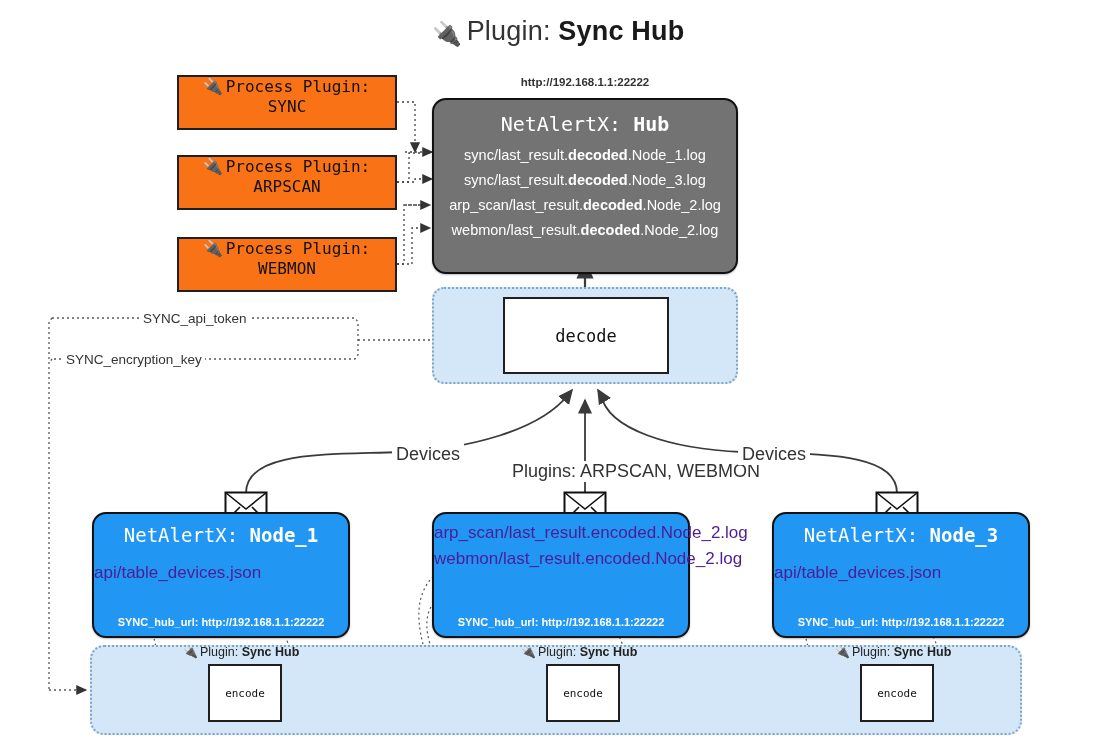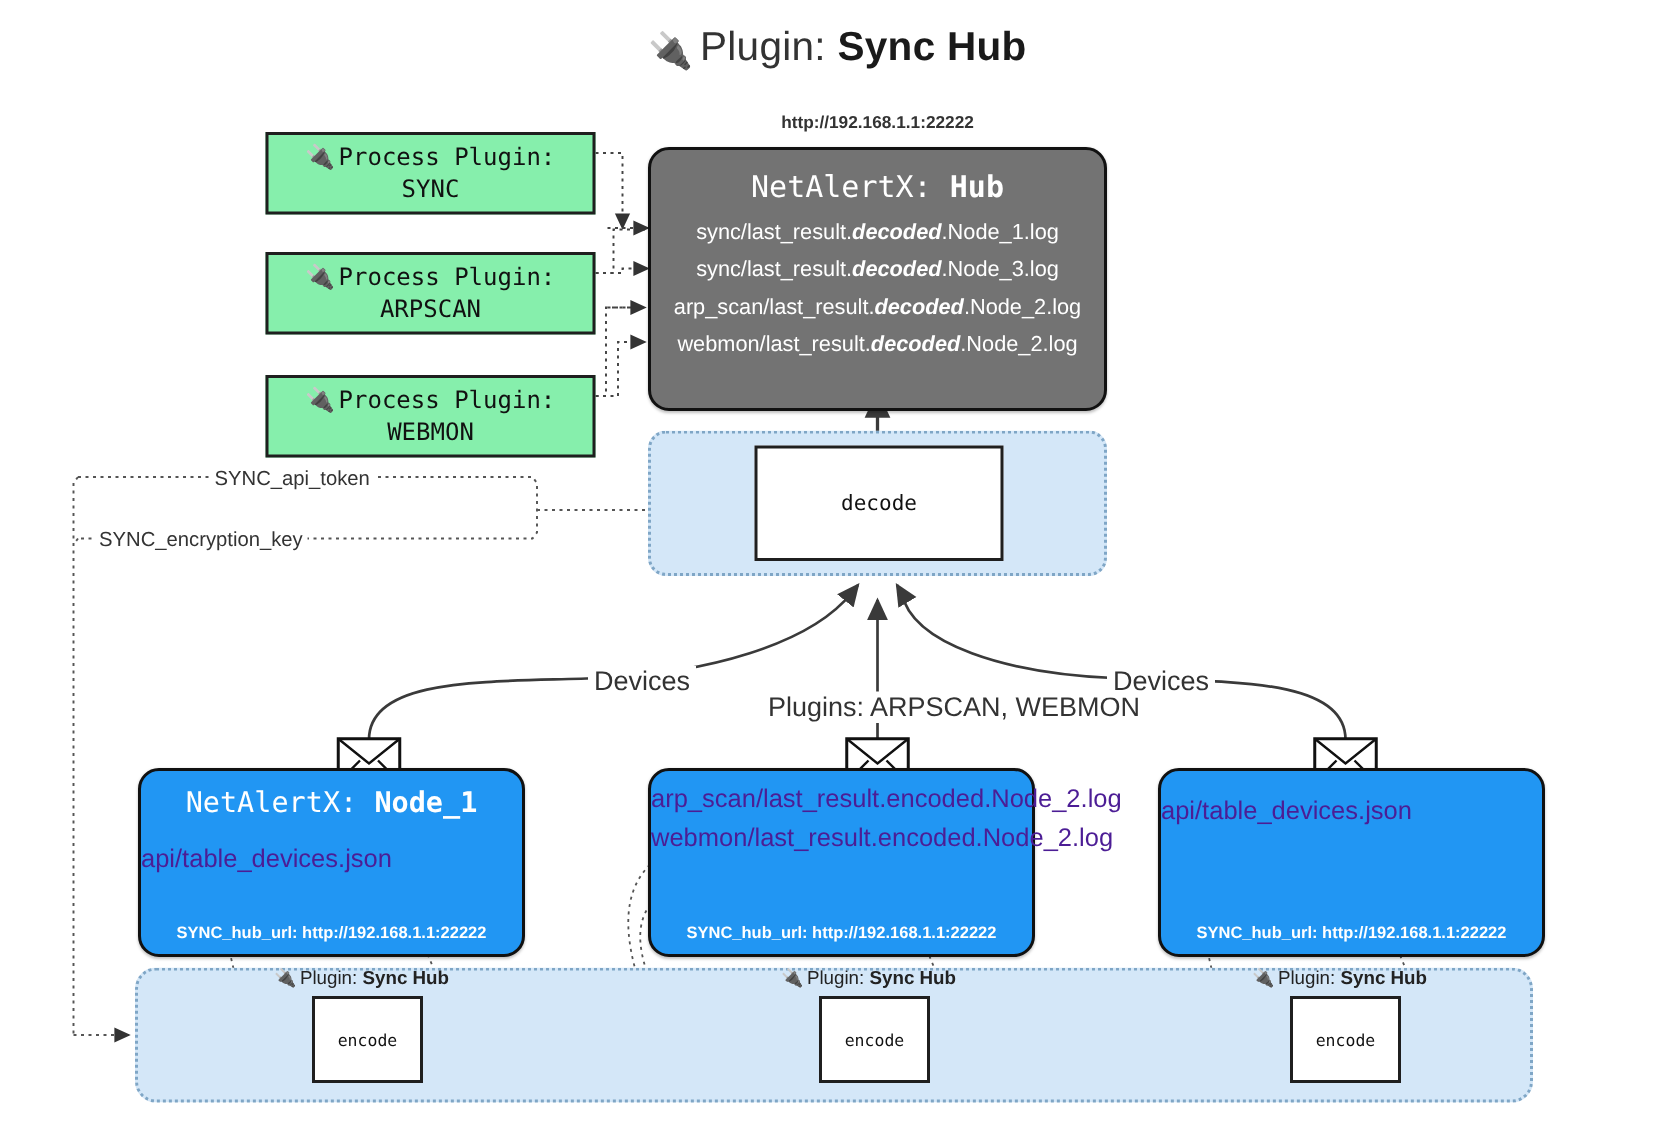--- a/index.html
+++ b/index.html
@@ -8,49 +8,49 @@
   .stage{position:absolute;left:0;top:0;width:1117px;height:754px;}
   svg.wires{position:absolute;left:0;top:0;width:1117px;height:754px;pointer-events:none;}
 
   
   .title{position:absolute;left:0;top:16px;width:1117px;text-align:center;
          font-size:27px;color:#333;letter-spacing:.2px;}
   .title .plug{font-size:24px;vertical-align:-2px;margin-right:4px;}
   .title b{font-weight:bold;color:#1a1a1a;}
 
   
-  .procbox{position:absolute;width:220px;height:55px;background:#86efac;
+  .procbox{position:absolute;width:220px;height:55px;background:#f97316;
            border:2px solid #1f1f1f;box-sizing:border-box;
            font-family:"DejaVu Sans Mono","Liberation Mono",monospace;
            font-size:16px;color:#111;display:flex;flex-direction:column;
-           align-items:center;justify-content:center;line-height:1.25;margin-top:13px;}
+           align-items:center;justify-content:flex-start;line-height:1.25;}
   .procbox .l1{white-space:nowrap;}
   .procbox .l1 .pg{font-family:"Liberation Sans",sans-serif;margin-right:2px;}
 
   
   .hub{position:absolute;left:432px;top:98px;width:306px;height:176px;
        background:#737373;border:2px solid #111;border-radius:14px;
        box-sizing:border-box;box-shadow:0 1px 2px rgba(0,0,0,.25);}
   .hub .hubtitle{font-family:"DejaVu Sans Mono","Liberation Mono",monospace;
        font-size:20px;color:#ffffff;text-align:center;margin-top:12px;}
   .hub .hubtitle b{font-weight:bold;}
   .hub .loglist{margin-top:7px;}
   .hub .logline{font-size:14.5px;color:#ffffff;line-height:25px;
        text-align:center;white-space:nowrap;}
-  .hub .logline b{font-weight:bold;font-style:italic;}
+  .hub .logline b{font-weight:bold;}
   .huburl{position:absolute;left:432px;top:76px;width:306px;text-align:center;
           font-size:11.5px;color:#333;font-weight:bold;}
 
   
   .decodeband{position:absolute;left:432px;top:287px;width:306px;height:97px;
       background:#d4e7f8;border:2px dotted #7fa6c6;border-radius:12px;box-sizing:border-box;}
   .decodebox{position:absolute;left:503px;top:297px;width:166px;height:77px;
       background:#ffffff;border:2px solid #1f1f1f;box-sizing:border-box;
       display:flex;align-items:center;justify-content:center;
-      font-family:"DejaVu Sans Mono","Liberation Mono",monospace;font-size:14px;color:#111;}
+      font-family:"DejaVu Sans Mono","Liberation Mono",monospace;font-size:17px;color:#111;}
 
   
   .secretlabel{position:absolute;font-size:13.5px;color:#333;background:#fff;padding:0 3px;}
 
   
   .node{position:absolute;width:258px;height:126px;background:#2196f3;
         border:2px solid #111;border-radius:14px;box-sizing:border-box;
         box-shadow:0 1px 2px rgba(0,0,0,.25);}
   .node .ntitle{font-family:"DejaVu Sans Mono","Liberation Mono",monospace;
         font-size:19px;color:#ffffff;text-align:center;margin-top:10px;}
@@ -202,20 +202,24 @@
     <div class="nurl">SYNC_hub_url: http://192.168.1.1:22222</div>
   </div>
 
   <div class="node" style="left:432px;top:512px;">
     <div class="nline" style="margin-top:6px;">arp_scan/last_result.encoded.Node_2.log</div>
     <div class="nline">webmon/last_result.encoded.Node_2.log</div>
     <div class="nurl">SYNC_hub_url: http://192.168.1.1:22222</div>
   </div>
 
   <div class="node" style="left:772px;top:512px;">
+    <div class="ntitle">
+      <span>NetAlertX:</span>
+      <b>Node_3</b>
+    </div>
     <div class="nline" style="margin-top:14px;">api/table_devices.json</div>
     <div class="nurl">SYNC_hub_url: http://192.168.1.1:22222</div>
   </div>
 
   <div class="botband"></div>
 
   <div class="pluglab" style="left:183px;top:645px;">
     <span class="pg">🔌</span><span>Plugin:</span>
     <b>Sync Hub</b>
   </div>

